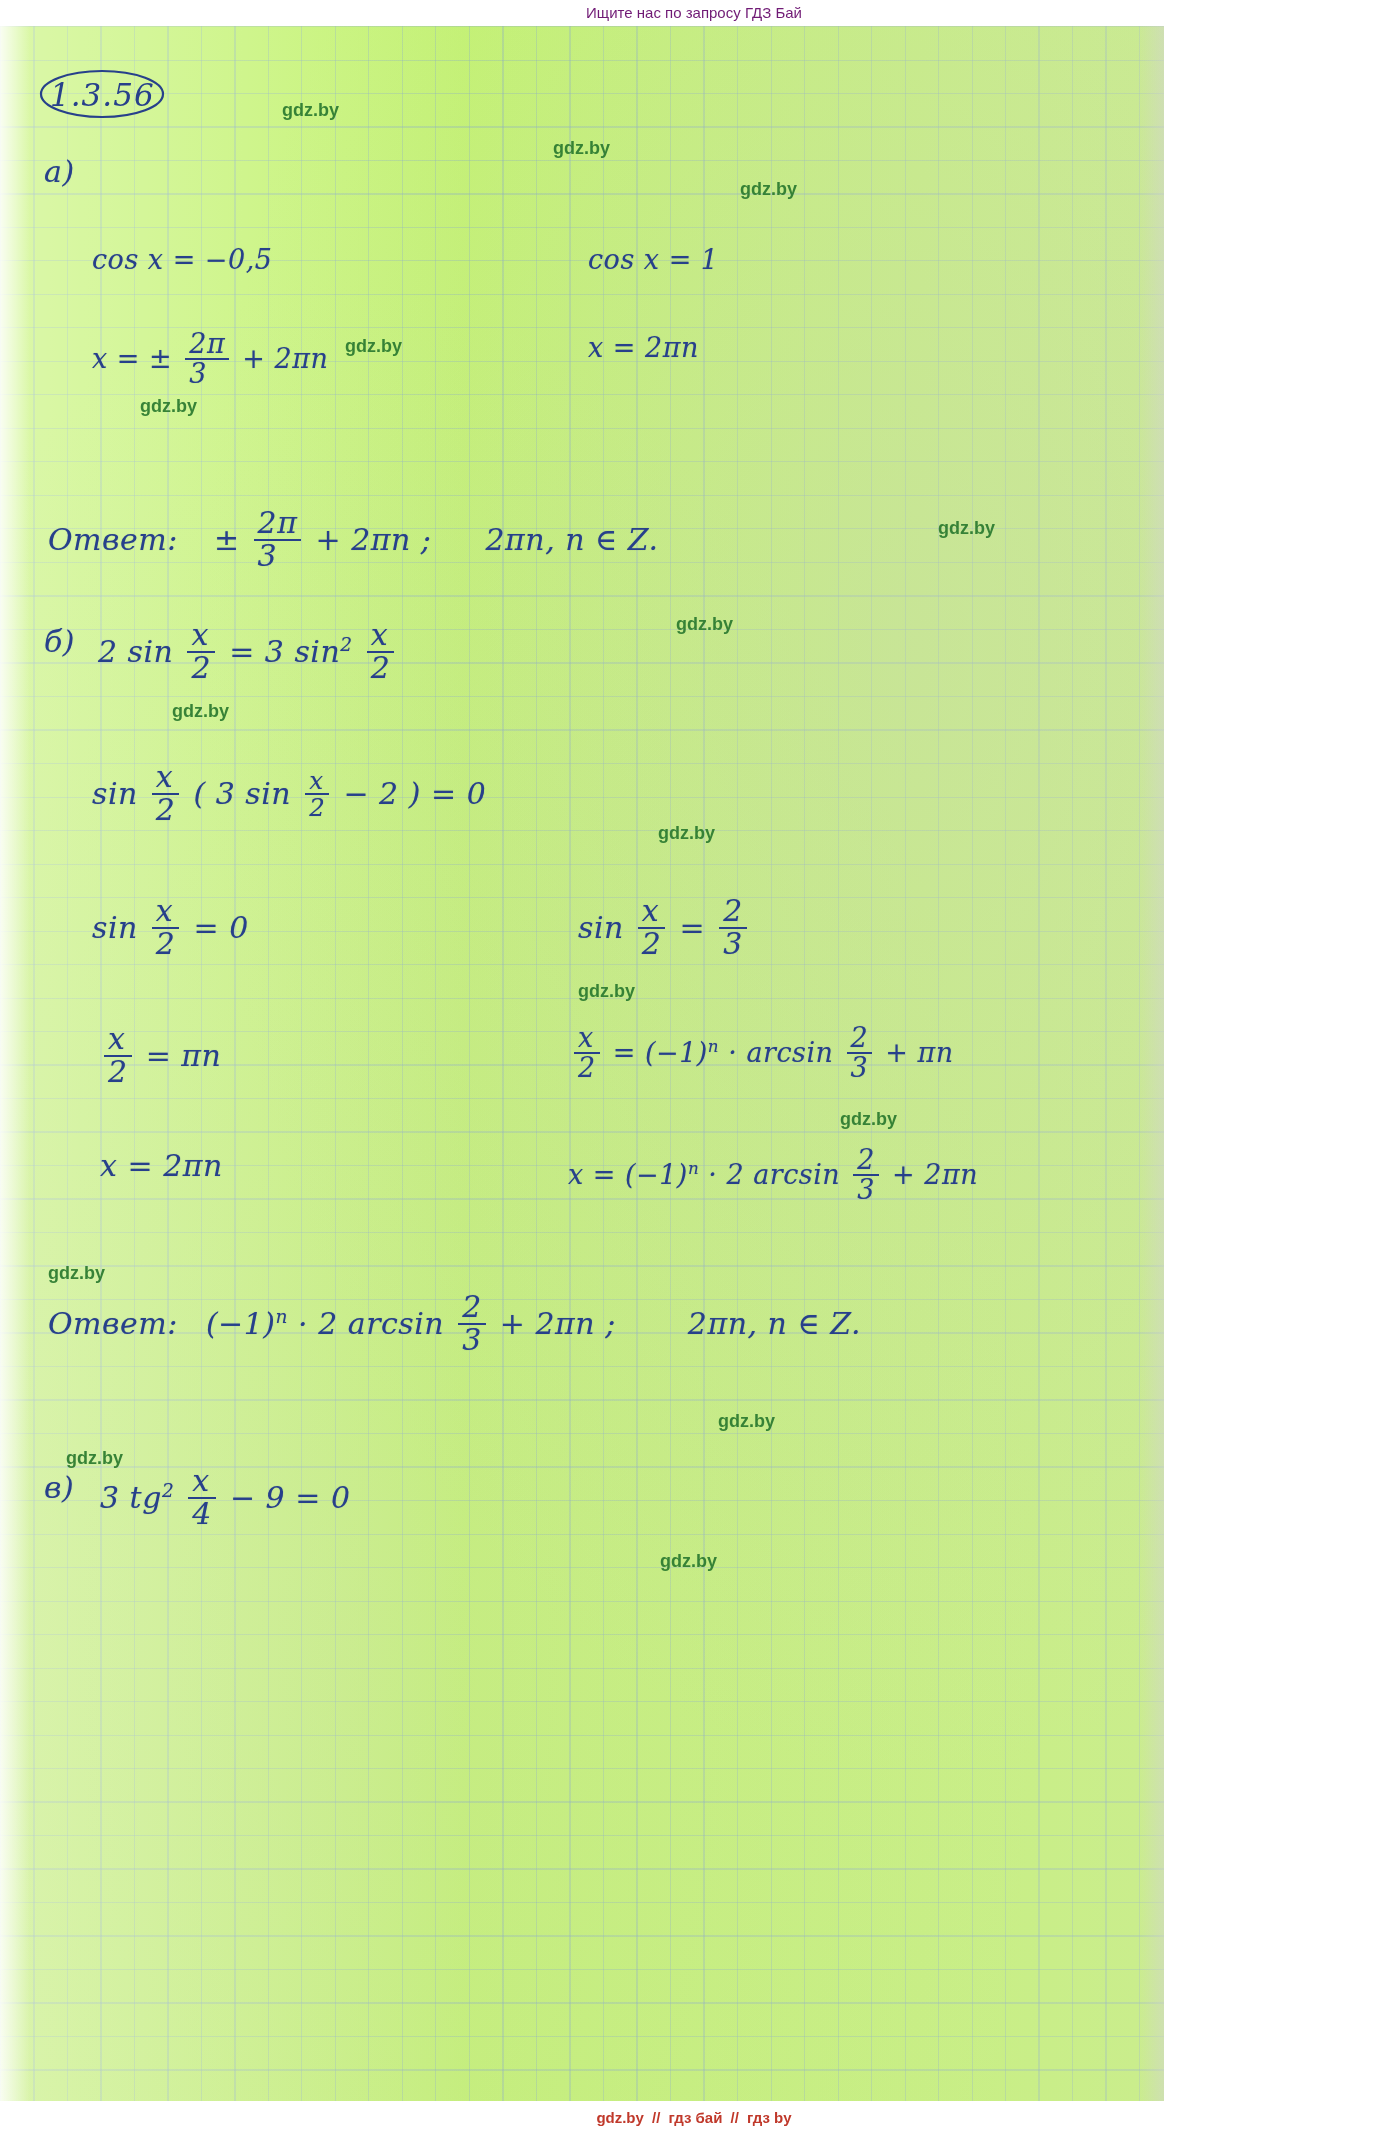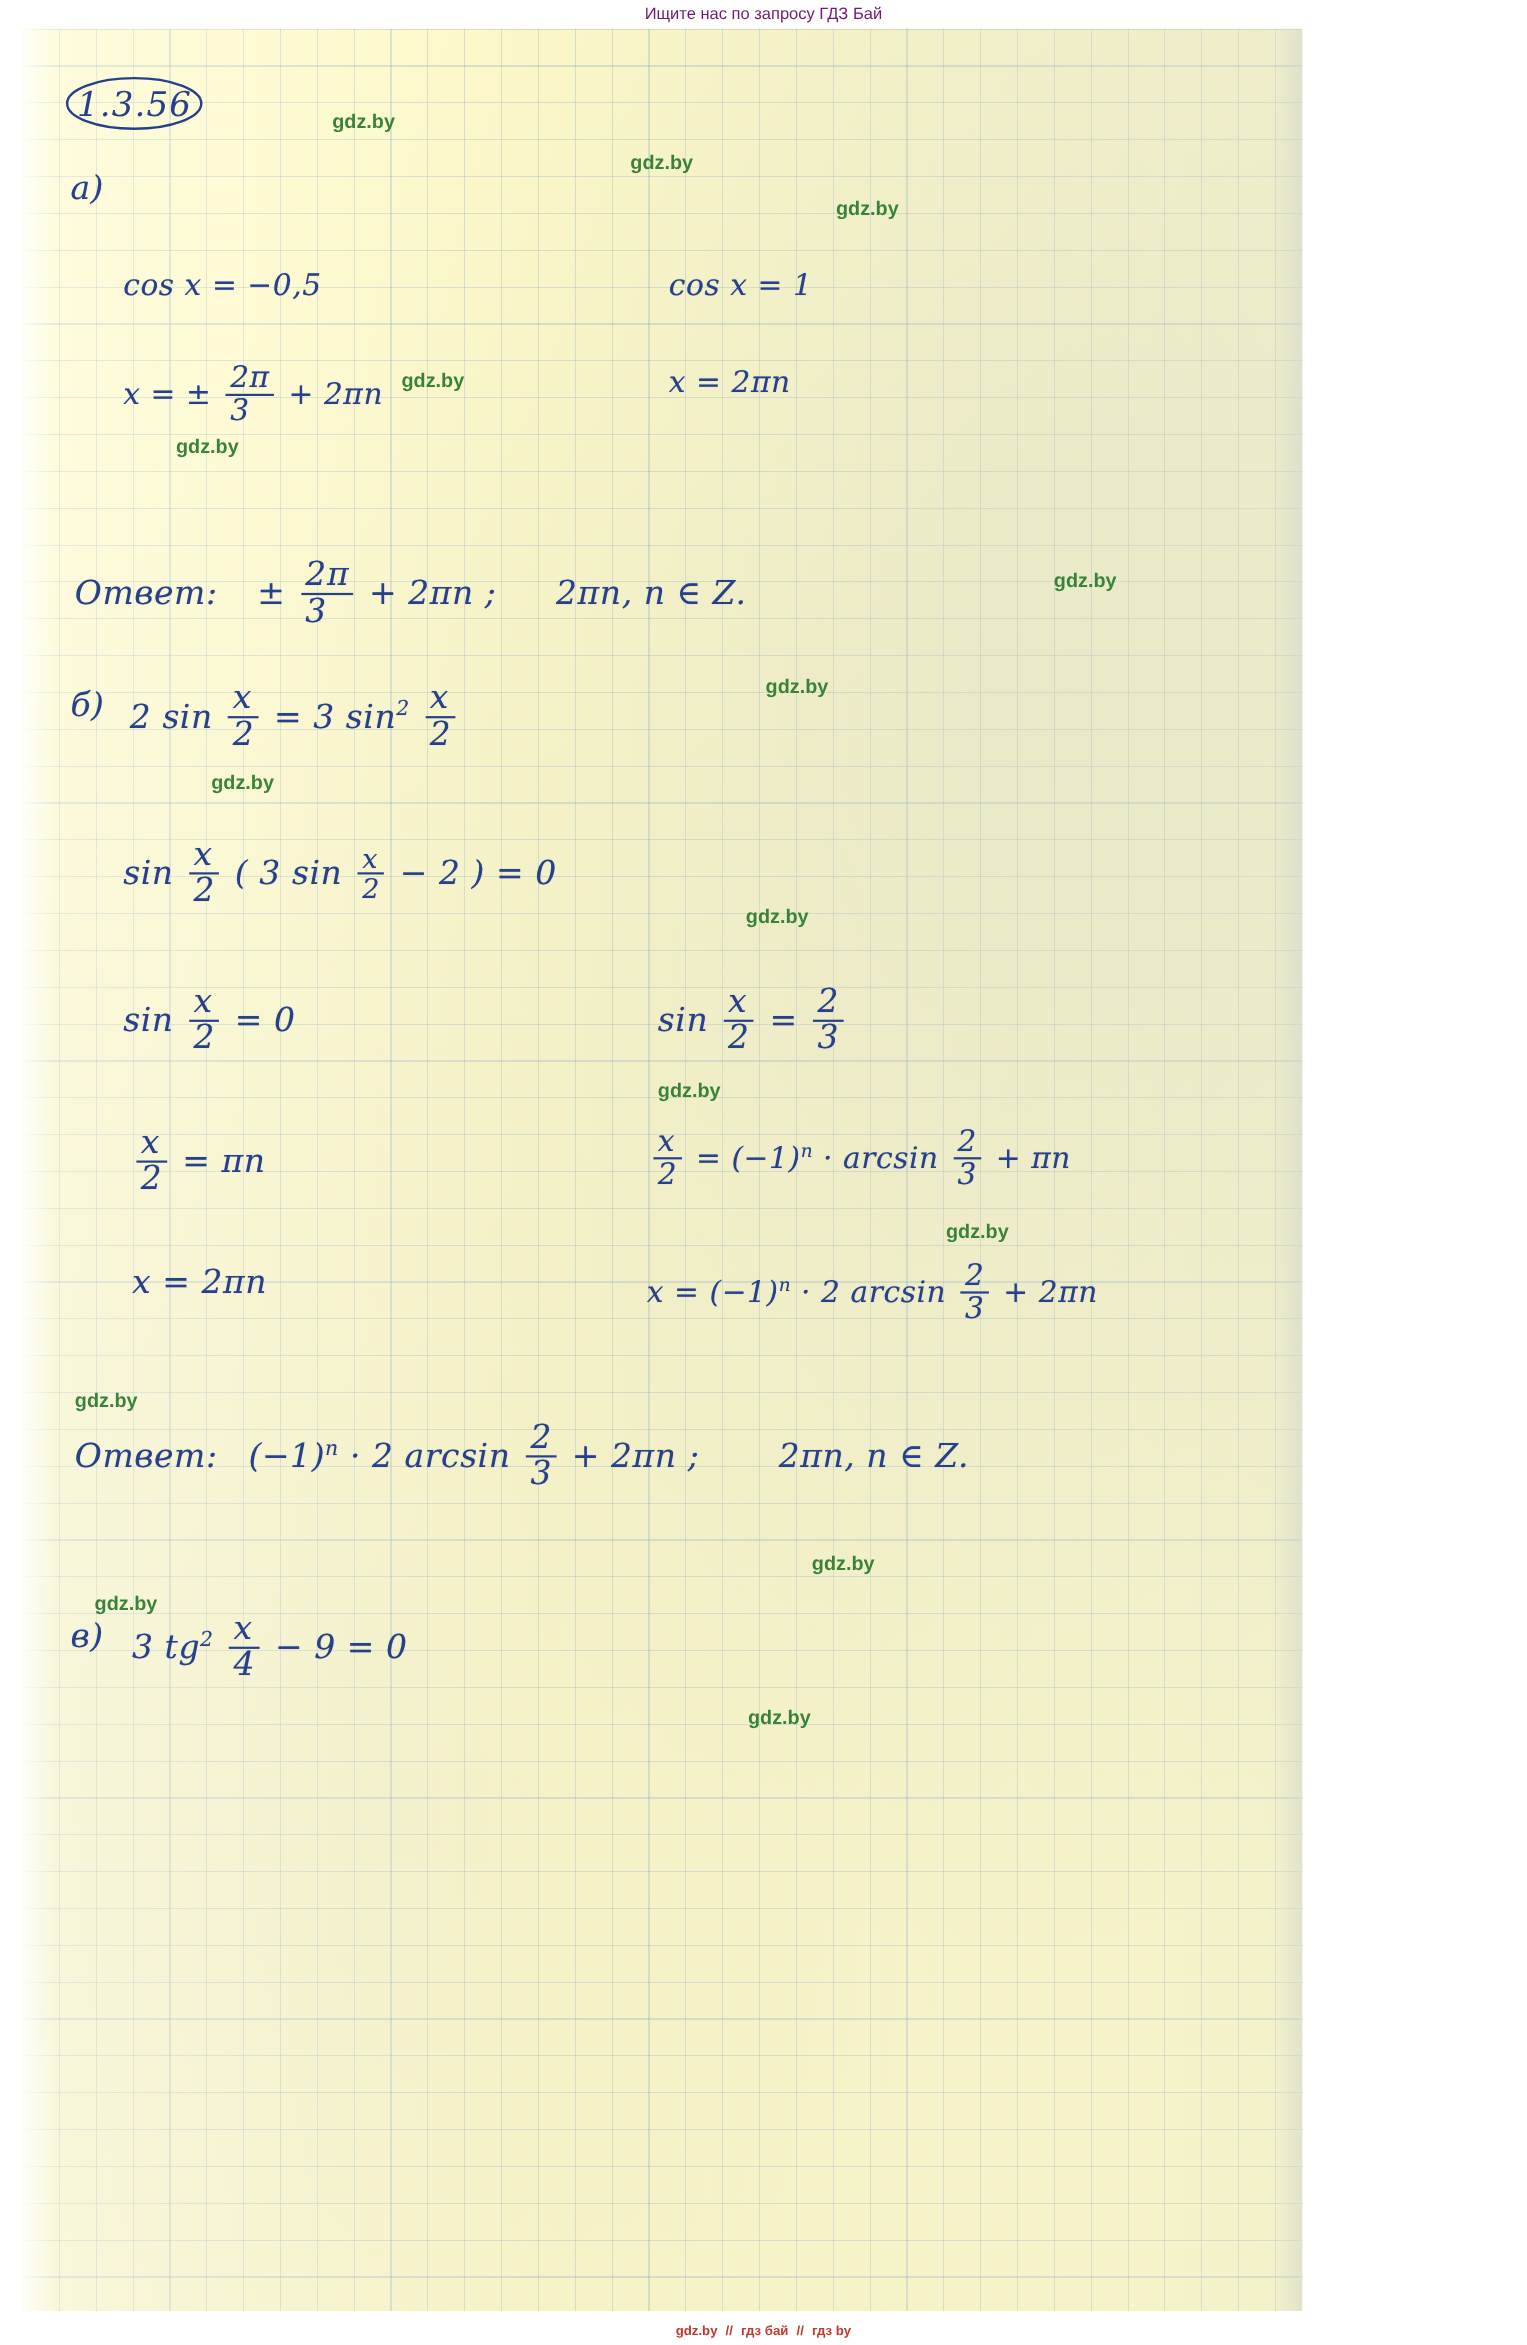--- a/index.html
+++ b/index.html
@@ -25,36 +25,35 @@
     font-size: 15px;
     font-weight: normal;
     line-height: 26px;
     white-space: nowrap;
   }
   .bottom-banner {
     position: absolute;
     bottom: 6px; left: 0; width: 1388px;
     text-align: center;
     color: #c0392b;
-    font-size: 12px;
+    font-size: 15px;
     font-weight: bold;
     white-space: nowrap;
   }
   .bottom-banner .sep { color: #c0392b; padding: 0 4px; }
 
   
   .page {
     position: absolute;
     top: 26px;
     left: 0;
     width: 1164px;
     height: 2075px;
-    background: #fef9c3;
+    background: #bef264;
     overflow: hidden;
-    margin-left: 20px;
   }
   
   .grid-small {
     position: absolute;
     inset: 0;
     background-image:
       repeating-linear-gradient(to right, rgba(120,160,190,0.33) 0px, rgba(120,160,190,0.33) 1px, transparent 1px, transparent 33.5px),
       repeating-linear-gradient(to bottom, rgba(120,160,190,0.33) 0px, rgba(120,160,190,0.33) 1px, transparent 1px, transparent 33.5px);
   }
   

